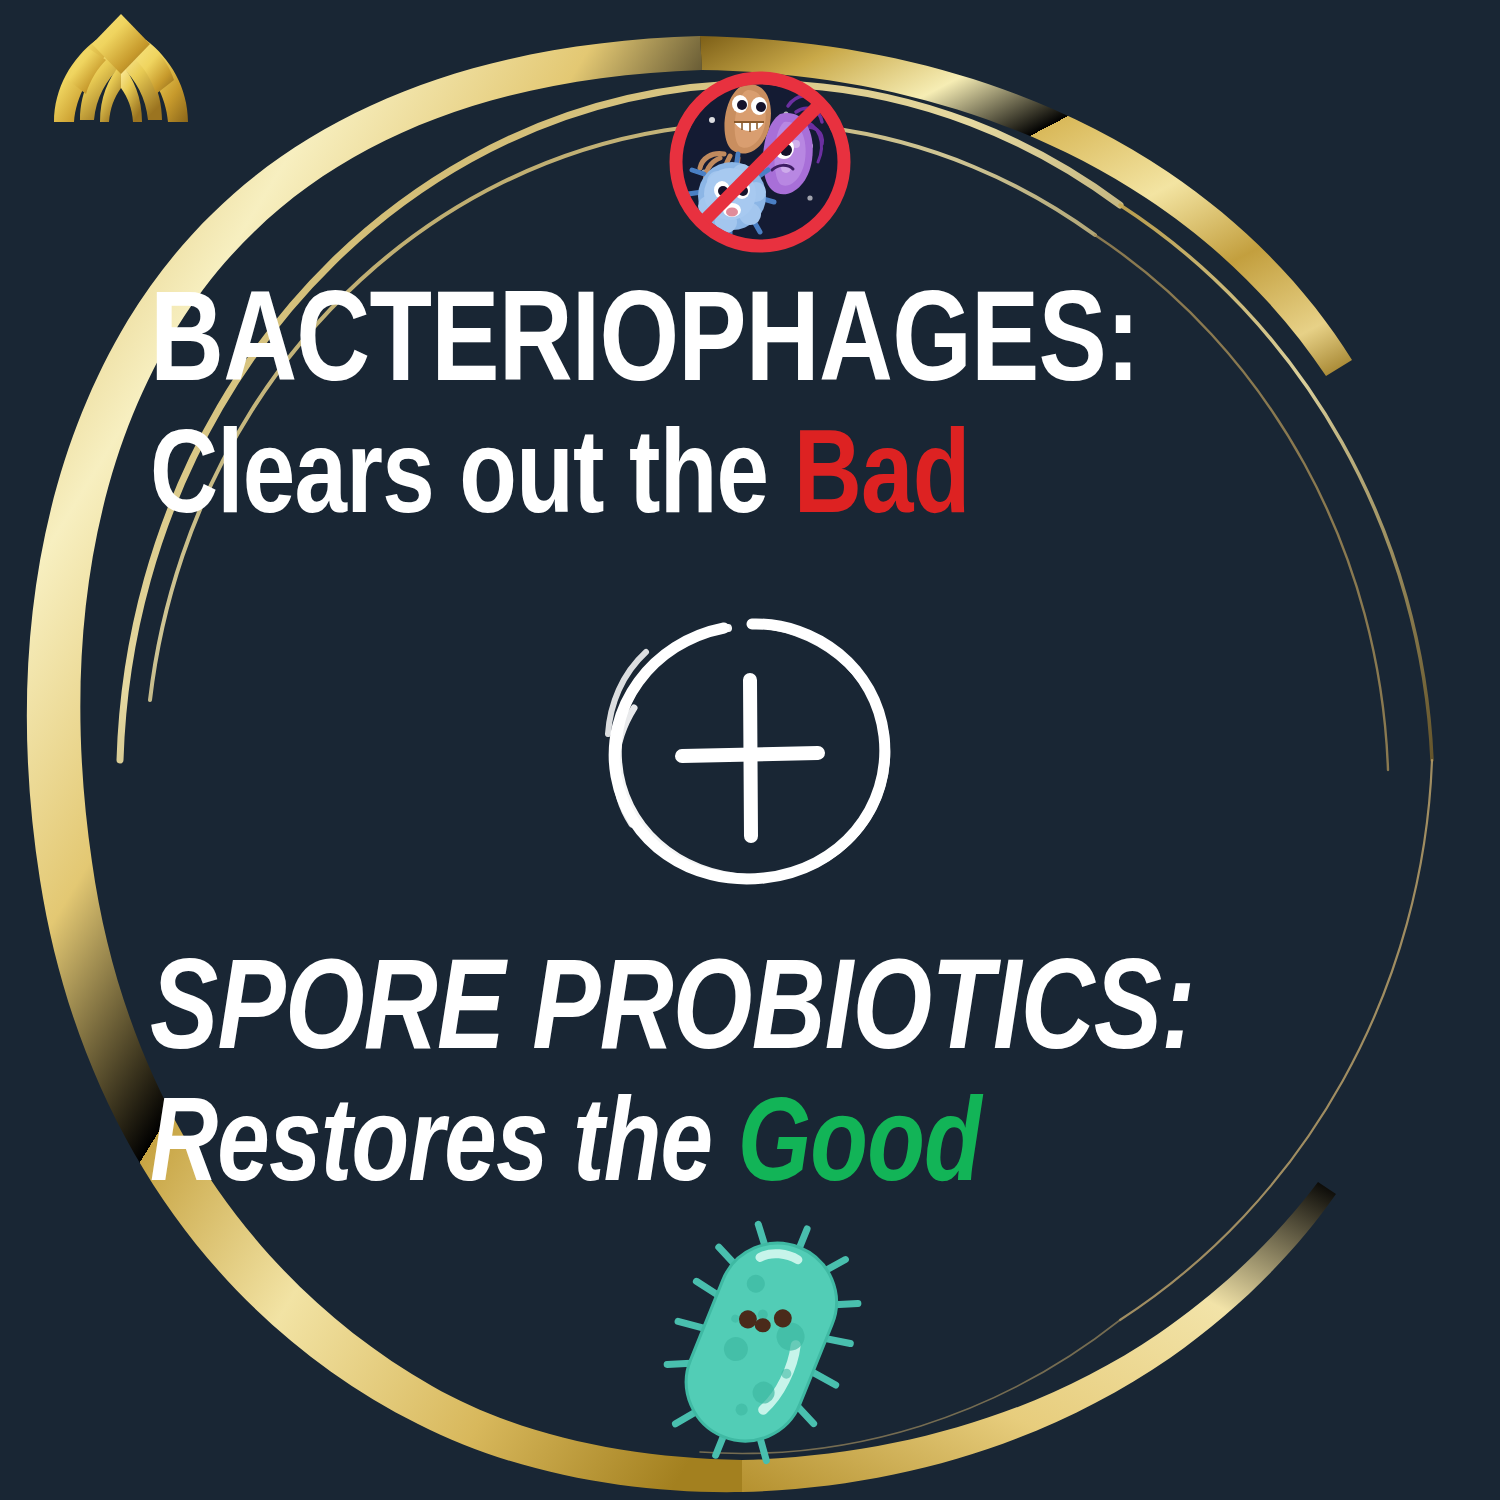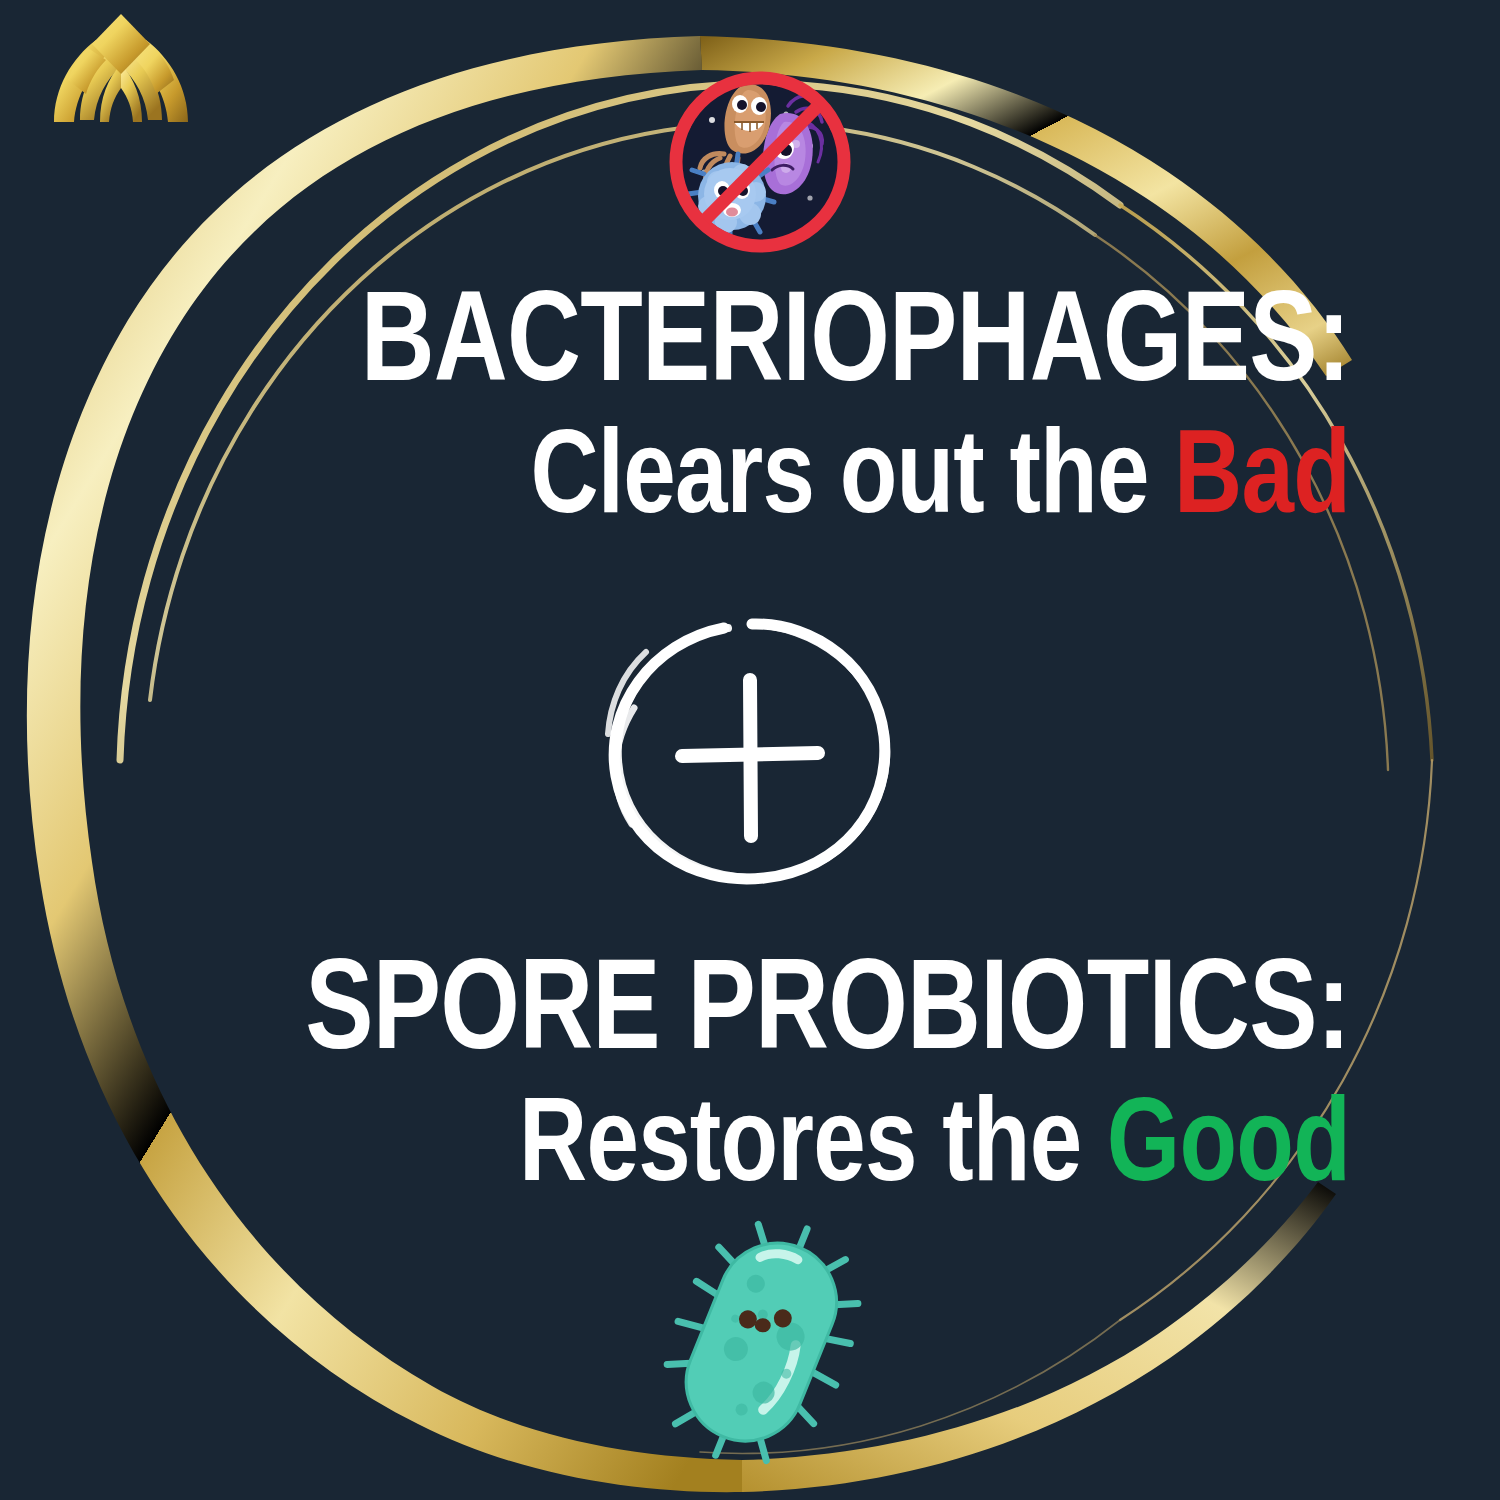--- a/index.html
+++ b/index.html
@@ -67,24 +67,24 @@
     top: 62px;
     width: 200px;
     height: 200px;
   }
 
   
   .block {
     position: absolute;
     left: 0;
     width: 1500px;
-    text-align: right;
+    text-align: left;
   }
   #block-phages { top: 272px; }
-  #block-probiotics { top: 940px; }
+  #block-probiotics { top: 940px; font-style: italic; }
 
   .head-line {
     font-family: "Liberation Sans Narrow", "Liberation Sans", sans-serif;
     font-weight: 700;
     color: #ffffff;
     letter-spacing: -1px;
     line-height: 1.0;
     white-space: nowrap;
     transform: scaleX(0.80);
     transform-origin: center center;

